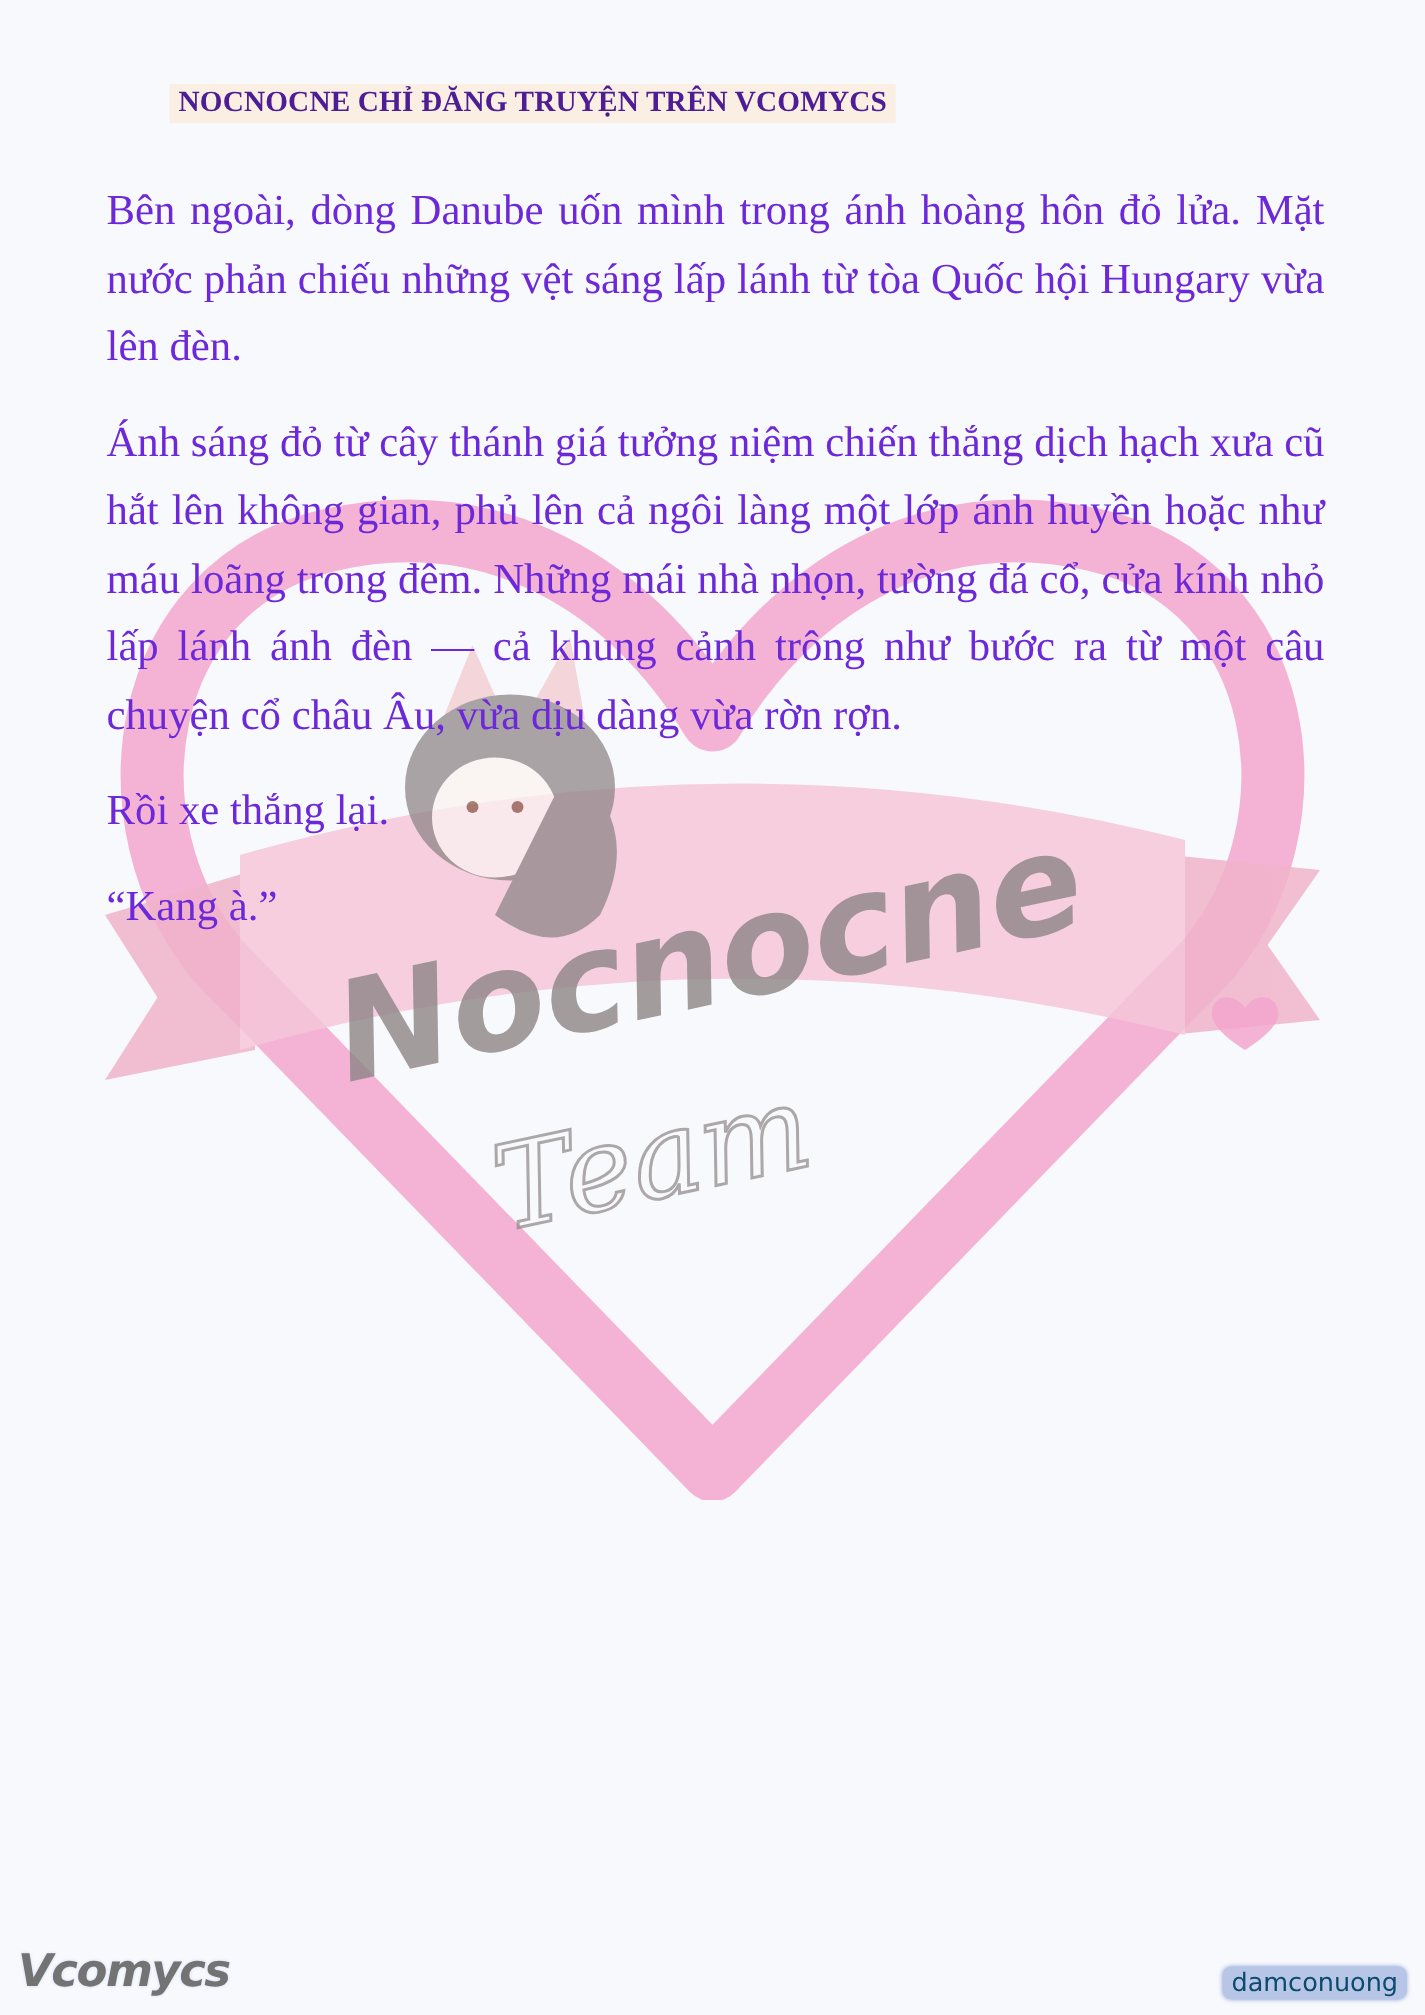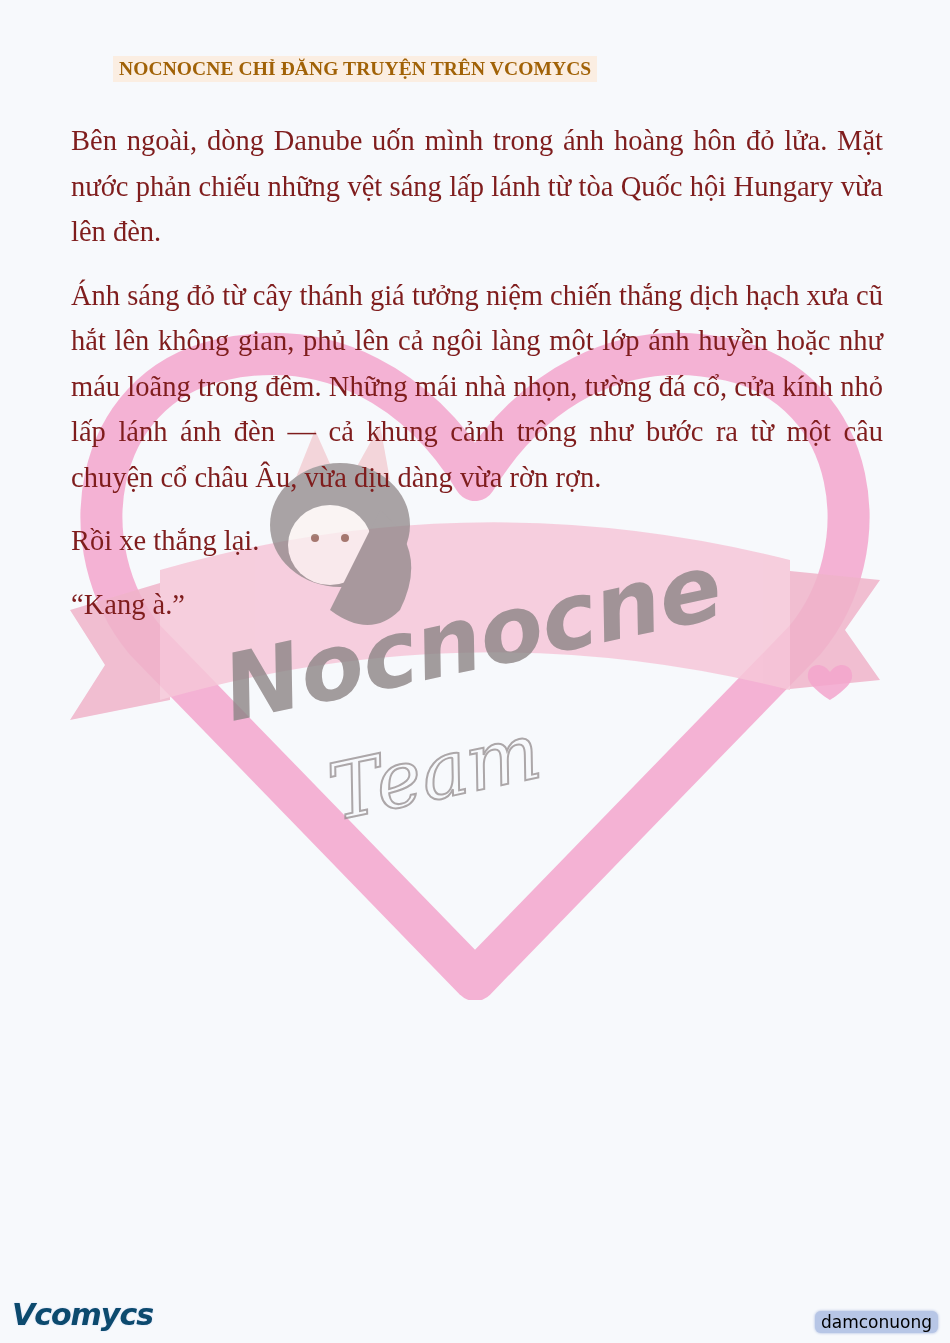--- a/index.html
+++ b/index.html
@@ -9,56 +9,56 @@
     position: relative;
     font-family: "Liberation Serif", "DejaVu Serif", serif;
   }
   .page { position: absolute; left: 0; top: 0; width: 950px; height: 1343px; }
 
   
   .header {
     position: absolute; left: 113px; top: 56px;
     padding: 2px 6px;
     background: #fbeee2;
-    color: #a16207;
+    color: #4c1d95;
     font-family: "Liberation Serif", serif;
     font-weight: bold;
     font-size: 19.5px;
     letter-spacing: 0.1px;
   }
 
   
   .watermark { position: absolute; left: 30px; top: 280px; width: 890px; height: 720px; pointer-events: none; }
 
   
   .content {
     position: absolute; left: 71px; top: 118px; width: 812px;
-    color: #7f1d1d;
+    color: #6d28d9;
     font-size: 28.5px;
     line-height: 45.5px;
     text-align: justify;
   }
   .content p { margin: 0 0 18px 0; }
   .content p:last-child { margin-bottom: 16px; }
 
   
   .footer-logo {
     position: absolute; left: 12px; top: 1297px;
     font-family: "DejaVu Sans", sans-serif;
     font-style: italic; font-weight: bold;
-    font-size: 30px; color: #0c4a6e;
+    font-size: 30px; color: #737373;
     letter-spacing: -1px;
     text-shadow: 0 0 2px #c9d4f3;
   }
   .footer-credit {
     position: absolute; right: 12px; top: 1311px;
     padding: 1px 6px;
     border-radius: 6px;
     background: #b7c6e6;
-    color: #000000;
+    color: #0c4a6e;
     font-family: "DejaVu Sans", sans-serif;
     font-size: 17px;
     box-shadow: 0 0 3px #9fb2dc;
   }
 </style>
 </head>
 <body>
 
 <div class="page">
 

